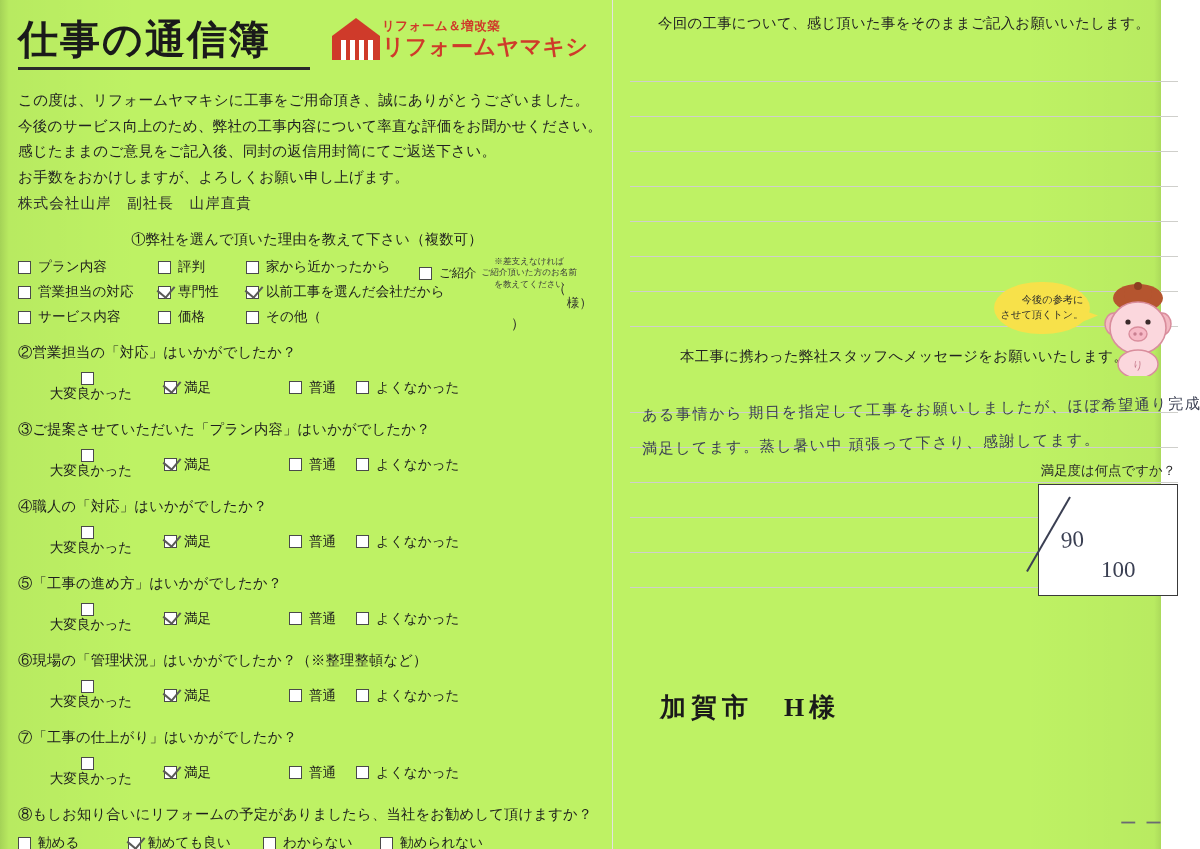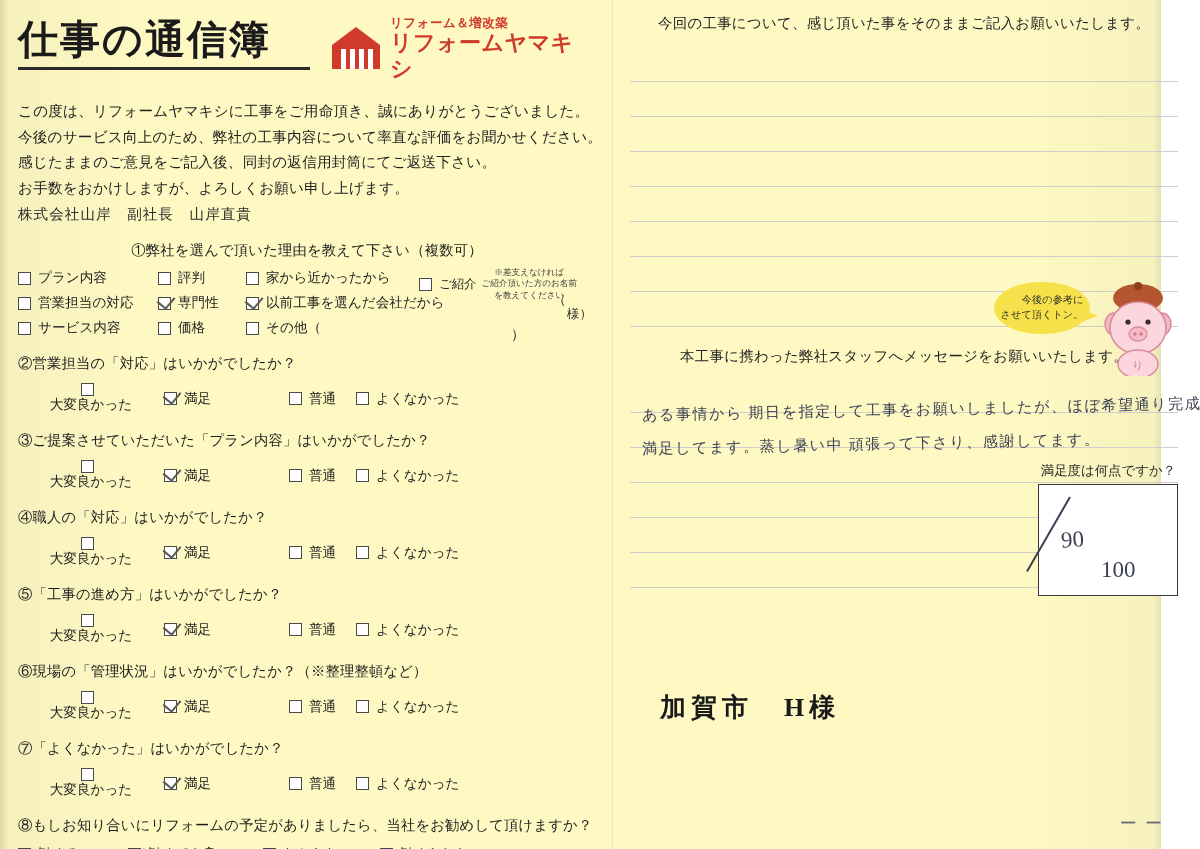--- a/index.html
+++ b/index.html
@@ -4,39 +4,39 @@
 <style>
   * { box-sizing: border-box; }
   html, body { margin:0; padding:0; }
   body {
     width:1200px; height:849px;
     font-family: "Liberation Sans", sans-serif;
     background:#ffffff;
     color:#2b2b2b;
     overflow:hidden;
   }
-  .sheet { position:relative; width:1161px; height:849px; background:#fef9c3; }
+  .sheet { position:relative; width:1161px; height:849px; background:#bef264; }
   .sheet:before{
     content:""; position:absolute; inset:0;
     background:linear-gradient(90deg, rgba(0,0,0,0.035), rgba(0,0,0,0) 12%, rgba(0,0,0,0) 88%, rgba(0,0,0,0.03));
     pointer-events:none;
   }
   .left { position:absolute; left:0; top:0; width:612px; height:849px; padding:14px 16px 0 18px; }
   .right { position:absolute; left:612px; top:0; width:588px; height:849px; padding:14px 22px 0 18px; }
   .divider { position:absolute; left:612px; top:0; width:1px; height:849px; background:#e3e3e0; }
 
   
   .hdr { display:flex; align-items:flex-start; gap:14px; }
   .title {
     font-family:"Liberation Serif", serif;
     font-weight:bold; font-size:40px; letter-spacing:2px; color:#1a1a1a;
     line-height:1.0; padding-top:6px;
   }
   .title-underline { height:3px; background:#2a2a2a; margin-top:7px; width:292px; }
-  .brand { display:flex; align-items:center; gap:8px; margin-left:6px; padding-top:2px;justify-content:center;}
+  .brand { display:flex; align-items:center; gap:0; margin-left:6px; padding-top:2px;justify-content:center;}
   .brand-mark { width:52px; height:46px; position:relative; }
   .brand-text { line-height:1.15; }
   .brand-sub { font-size:12.5px; color:#cf3a2a; font-weight:bold; letter-spacing:0.5px;}
   .brand-name { font-size:22px; color:#cf3a2a; font-weight:bold; letter-spacing:0.5px;}
 
   .intro { margin-top:18px; font-size:14.6px; line-height:1.75; color:#222; letter-spacing:0.2px; }
   .intro div { white-space:nowrap; }
   .sign { text-align:left; margin-top:4px; font-size:14.6px; letter-spacing:1px; padding-right:26px;}
 
   
@@ -335,21 +335,21 @@
             <span>普通</span>
           </div>
         <div class="opt">
             <span class="box"></span>
             <span>よくなかった</span>
           </div>
       </div>
     </div>
 
     <div class="q">
-      <div class="q-title">⑦「よくなかった」はいかがでしたか？</div>
+      <div class="q-title">⑦「工事の仕上がり」はいかがでしたか？</div>
       <div class="opts scale">
         <div class="opt">
             <span class="box"></span>
             <span>大変良かった</span>
           </div>
         <div class="opt">
             <span class="box checked"></span>
             <span>満足</span>
           </div>
         <div class="opt">

